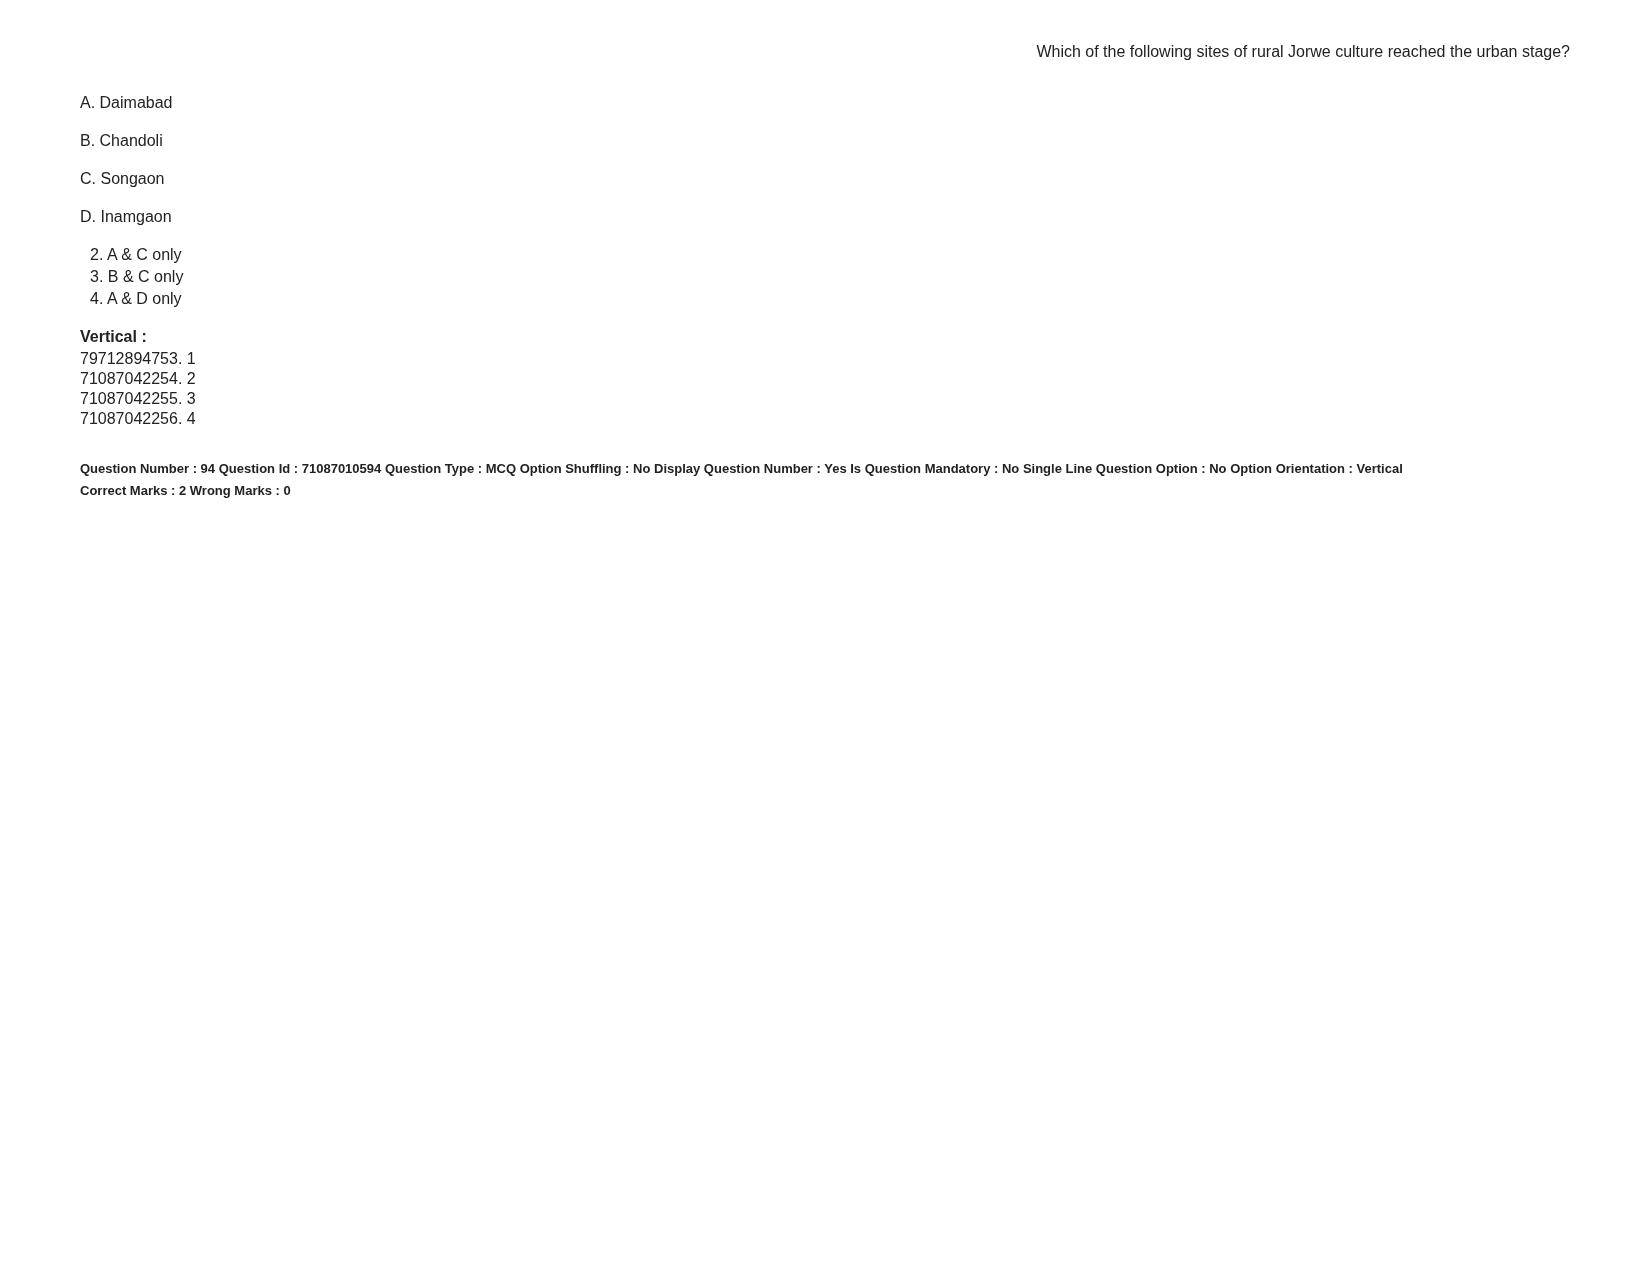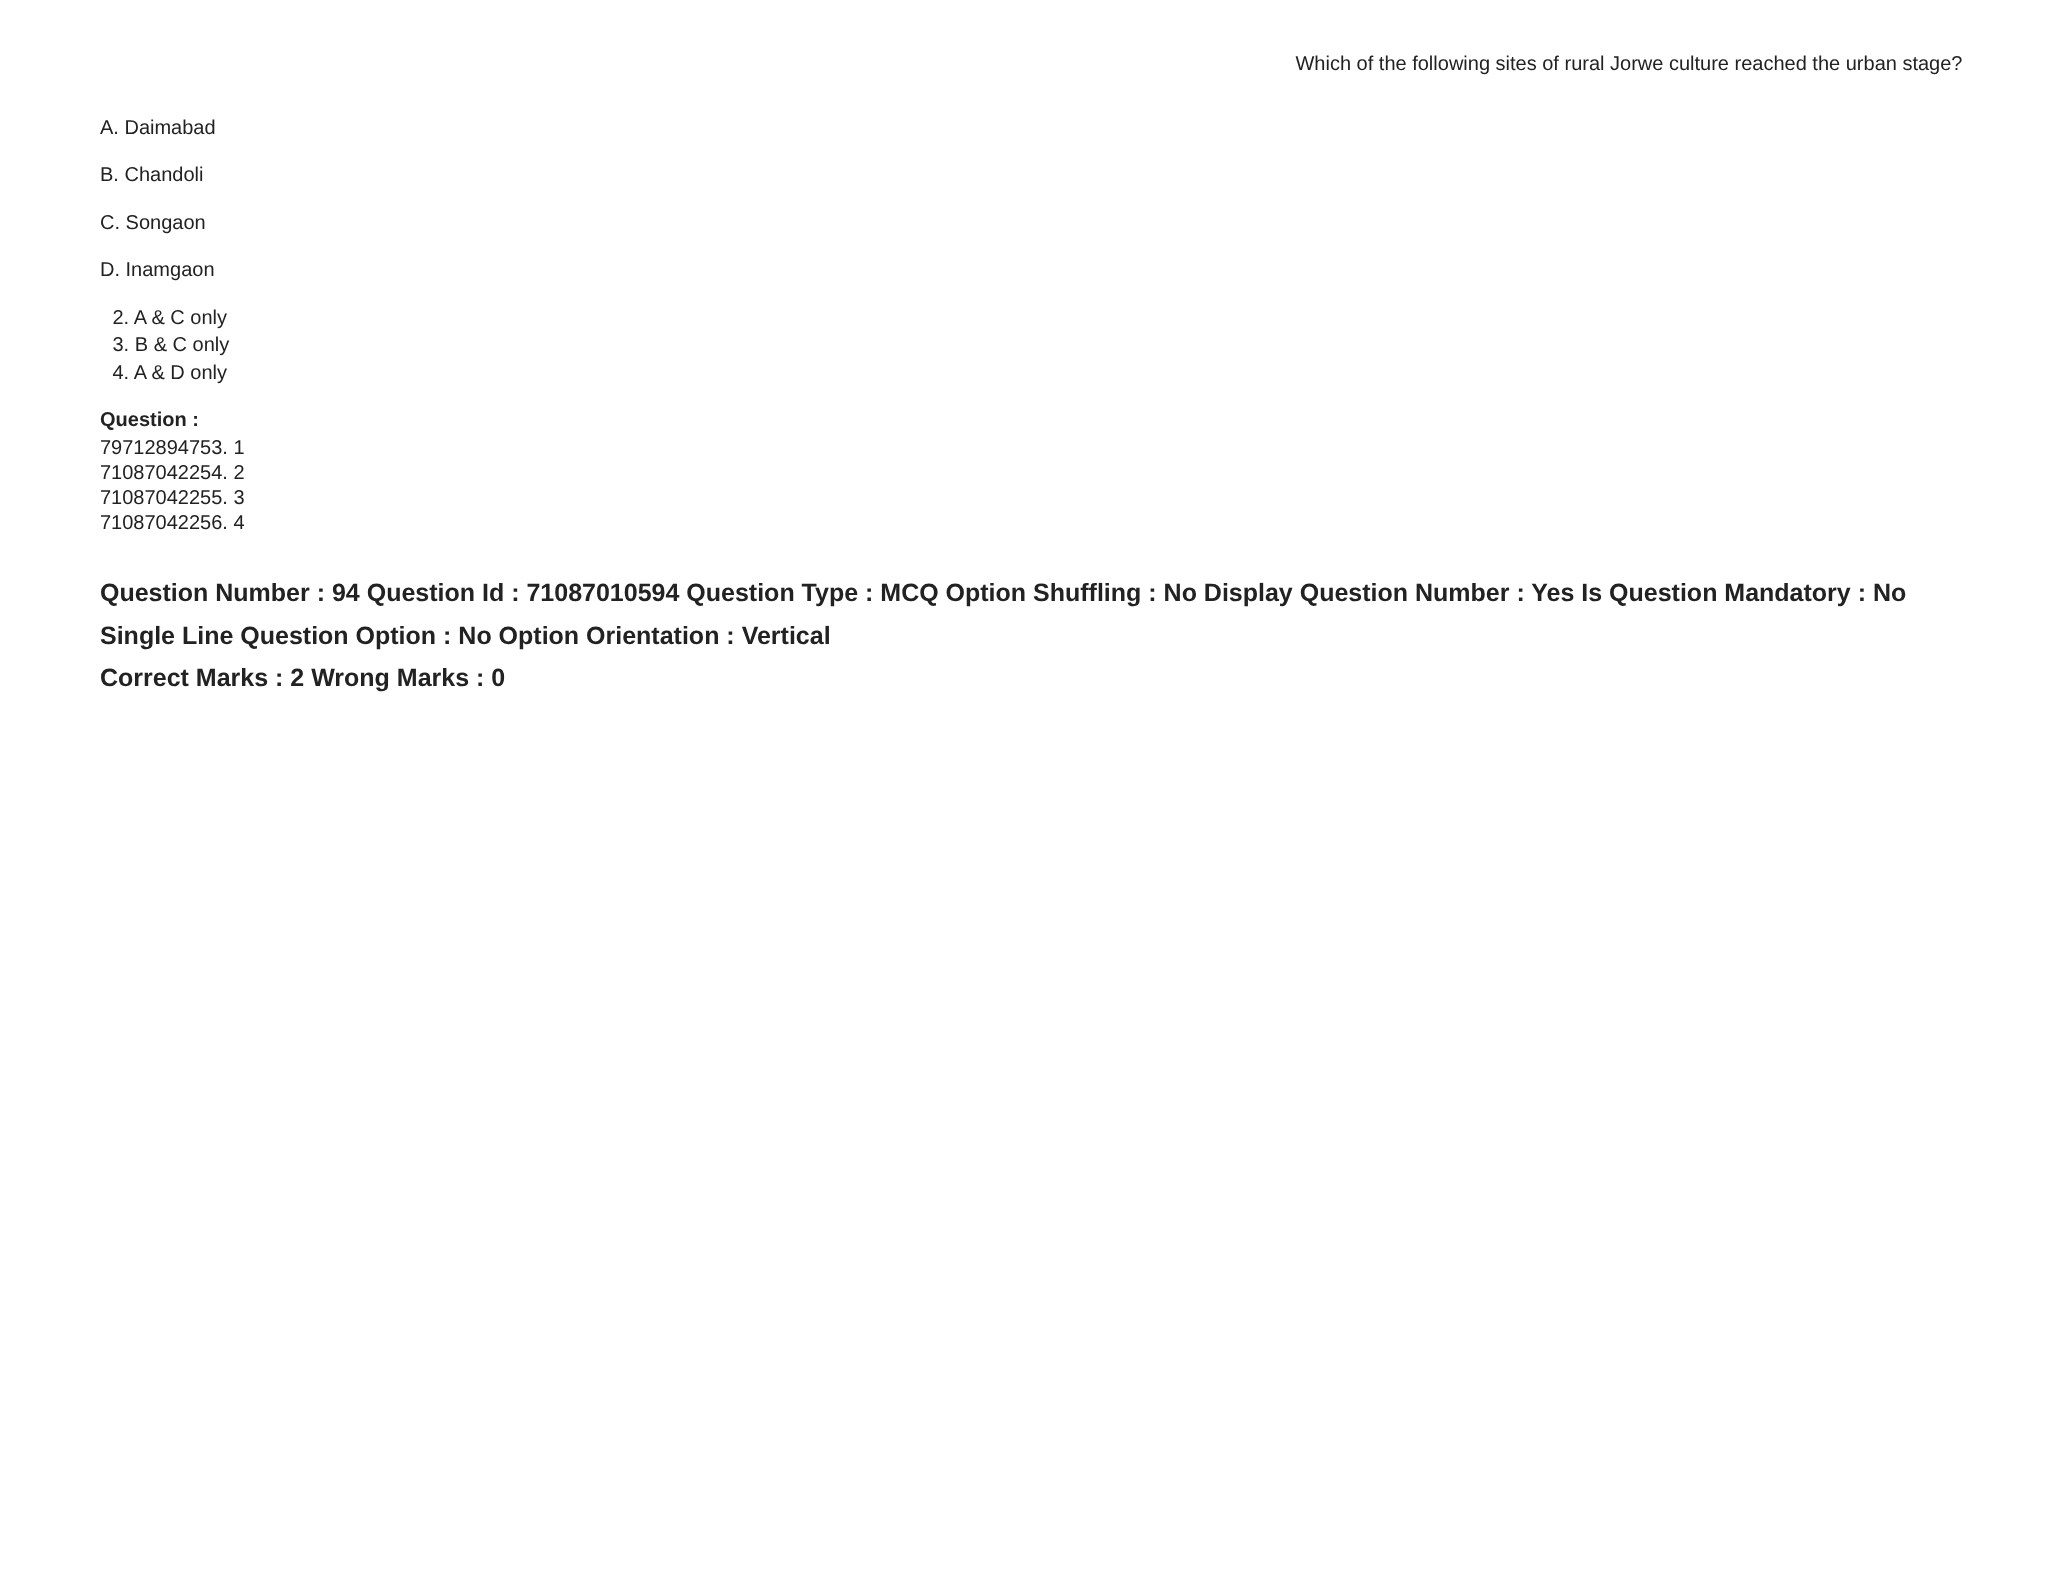--- a/index.html
+++ b/index.html
@@ -48,21 +48,21 @@
     .options-label {
       font-weight: bold;
       font-size: 16px;
       margin-bottom: 4px;
     }
     .option-id-item {
       font-size: 16px;
       margin-bottom: 2px;
     }
     .metadata {
-      font-size: 20px;
+      font-size: 13px;
       font-weight: bold;
       line-height: 1.7;
       margin-top: 20px;
     }
   </style>
 </head>
 <body>
 
 <div>
 
@@ -90,21 +90,21 @@
     </p>
     <p class="ans-item">
       <span>3. </span><span>B &amp; C only</span>
     </p>
     <p class="ans-item">
       <span>4. </span><span>A &amp; D only</span>
     </p>
   </div>
 
   <div class="options-section">
-    <p class="options-label">Question :</p>
+    <p class="options-label">Vertical :</p>
     <p class="option-id-item">
       <span>79712894753.</span> <span>1</span>
     </p>
     <p class="option-id-item">
       <span>71087042254.</span> <span>2</span>
     </p>
     <p class="option-id-item">
       <span>71087042255.</span> <span>3</span>
     </p>
     <p class="option-id-item">

